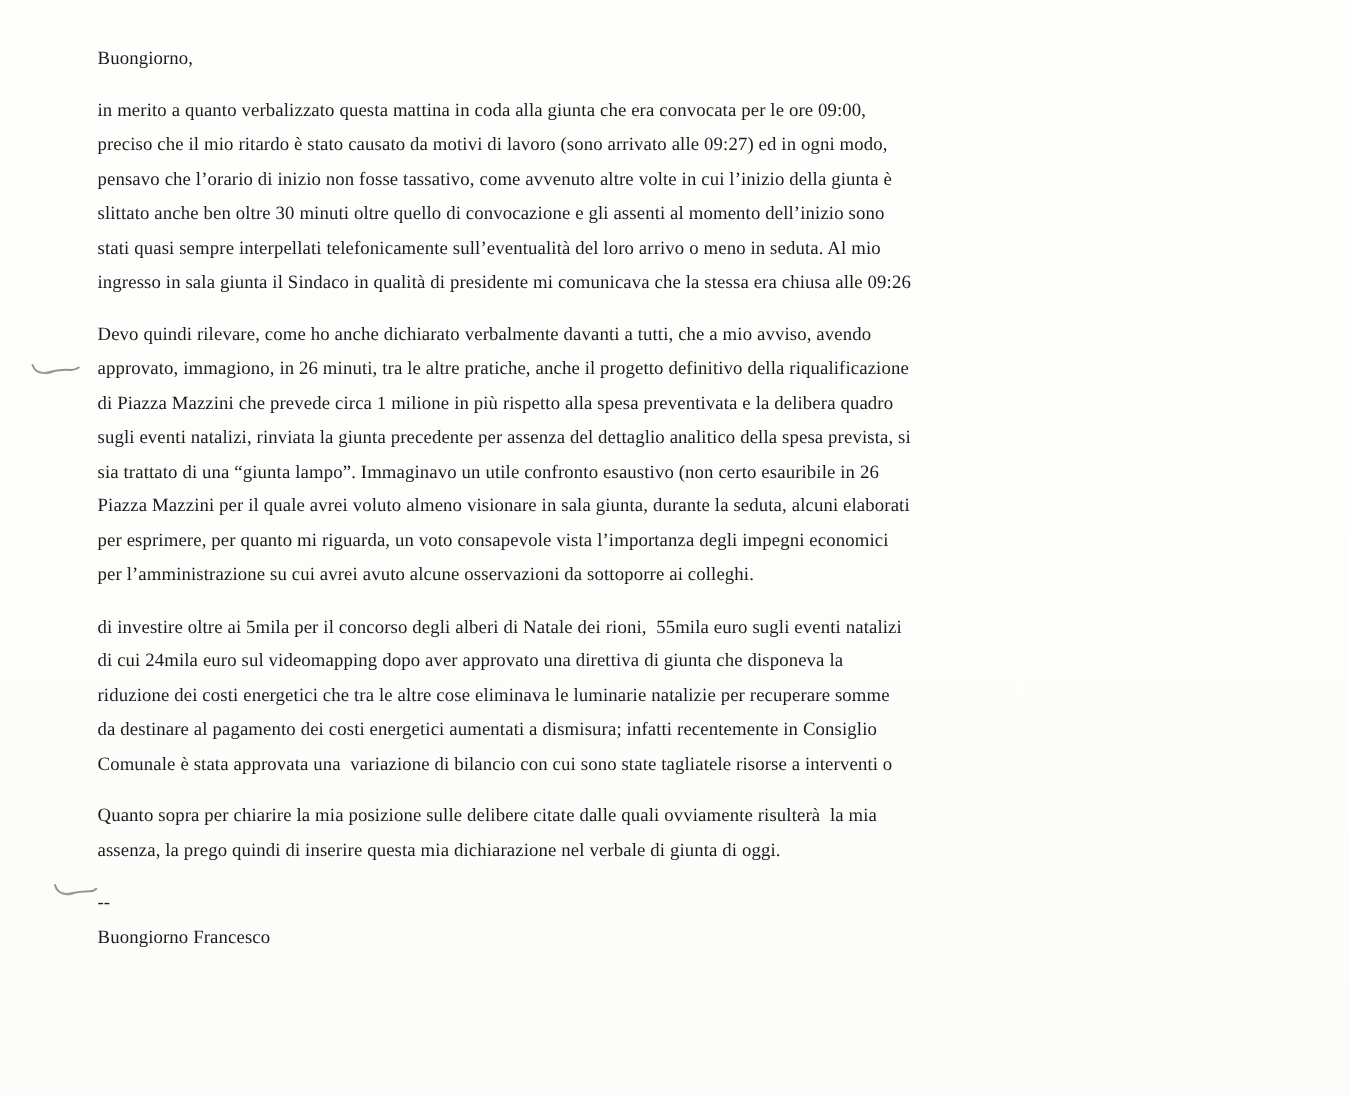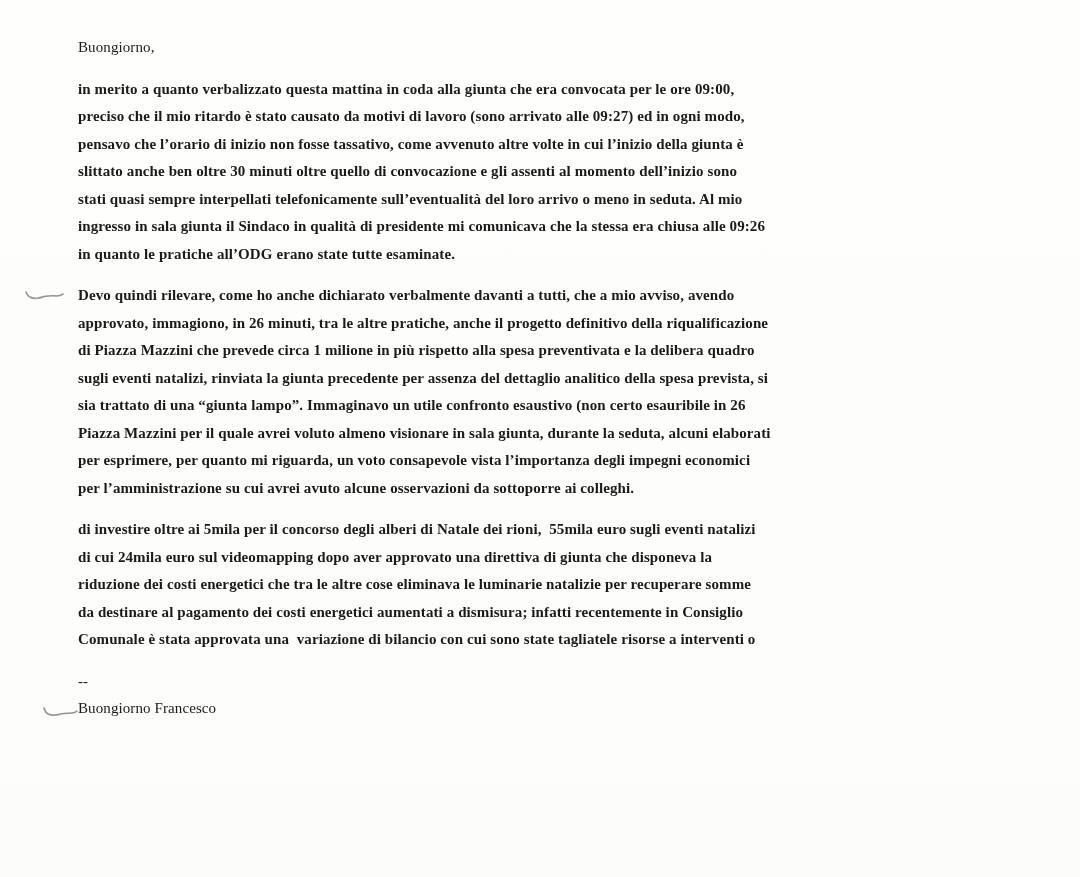--- a/index.html
+++ b/index.html
@@ -22,21 +22,21 @@
     background-image: linear-gradient(180deg, #fefefd 0%, #fdfdfb 60%, #fcfcfa 100%);
   }
   .line {
     white-space: pre;
     font-size: 15px;
     line-height: 27.5px;
     letter-spacing: 0.1px;
     text-rendering: optimizeLegibility;
   }
   .salutation { margin: 0 0 14px 0; }
-  .paragraph  { margin: 0 0 14px 0; font-weight: bold; }
+  .paragraph  { margin: 0 0 14px 0; }
   .signature  { margin: 0; }
   .margin-mark {
     position: absolute;
     pointer-events: none;
   }
   .margin-mark svg { display: block; }
 </style>
 </head>
 <body>
 
@@ -44,21 +44,20 @@
 
   <div class="line salutation">Buongiorno,</div>
 
   <div class="paragraph">
     <div class="line">in merito a quanto verbalizzato questa mattina in coda alla giunta che era convocata per le ore 09:00,</div>
     <div class="line">preciso che il mio ritardo è stato causato da motivi di lavoro (sono arrivato alle 09:27) ed in ogni modo,</div>
     <div class="line">pensavo che l’orario di inizio non fosse tassativo, come avvenuto altre volte in cui l’inizio della giunta è</div>
     <div class="line">slittato anche ben oltre 30 minuti oltre quello di convocazione e gli assenti al momento dell’inizio sono</div>
     <div class="line">stati quasi sempre interpellati telefonicamente sull’eventualità del loro arrivo o meno in seduta. Al mio</div>
     <div class="line">ingresso in sala giunta il Sindaco in qualità di presidente mi comunicava che la stessa era chiusa alle 09:26</div>
-    <div class="line">in quanto le pratiche all’ODG erano state tutte esaminate.</div>
   </div>
 
   <div class="paragraph">
     <div class="line">Devo quindi rilevare, come ho anche dichiarato verbalmente davanti a tutti, che a mio avviso, avendo</div>
     <div class="line">approvato, immagiono, in 26 minuti, tra le altre pratiche, anche il progetto definitivo della riqualificazione</div>
     <div class="line">di Piazza Mazzini che prevede circa 1 milione in più rispetto alla spesa preventivata e la delibera quadro</div>
     <div class="line">sugli eventi natalizi, rinviata la giunta precedente per assenza del dettaglio analitico della spesa prevista, si</div>
     <div class="line">sia trattato di una “giunta lampo”. Immaginavo un utile confronto esaustivo (non certo esauribile in 26</div>
     <div class="line">Piazza Mazzini per il quale avrei voluto almeno visionare in sala giunta, durante la seduta, alcuni elaborati</div>
     <div class="line">per esprimere, per quanto mi riguarda, un voto consapevole vista l’importanza degli impegni economici</div>
@@ -66,20 +65,24 @@
   </div>
 
   <div class="paragraph">
     <div class="line">di investire oltre ai 5mila per il concorso degli alberi di Natale dei rioni,  55mila euro sugli eventi natalizi</div>
     <div class="line">di cui 24mila euro sul videomapping dopo aver approvato una direttiva di giunta che disponeva la</div>
     <div class="line">riduzione dei costi energetici che tra le altre cose eliminava le luminarie natalizie per recuperare somme</div>
     <div class="line">da destinare al pagamento dei costi energetici aumentati a dismisura; infatti recentemente in Consiglio</div>
     <div class="line">Comunale è stata approvata una  variazione di bilancio con cui sono state tagliatele risorse a interventi o</div>
   </div>
 
+  <div class="paragraph">
+    <div class="line">Quanto sopra per chiarire la mia posizione sulle delibere citate dalle quali ovviamente risulterà  la mia</div>
+    <div class="line">assenza, la prego quindi di inserire questa mia dichiarazione nel verbale di giunta di oggi.</div>
+  </div>
 
   <div class="signature">
     <div class="line">--</div>
     <div class="line">Buongiorno Francesco</div>
   </div>
 
   <div class="margin-mark" style="left:24px; top:288px;">
     <svg width="42" height="16" viewBox="0 0 42 16" aria-hidden="true">
       <path d="M2 4 Q5 12 14 10 Q24 7 33 8 Q36 8 39 6" stroke="#969289" fill="none" stroke-width="1.6" stroke-linecap="round"></path>
       <path d="M7 9 Q12 12 18 10" stroke="#a8a49b" fill="none" stroke-width="1" stroke-linecap="round"></path>

